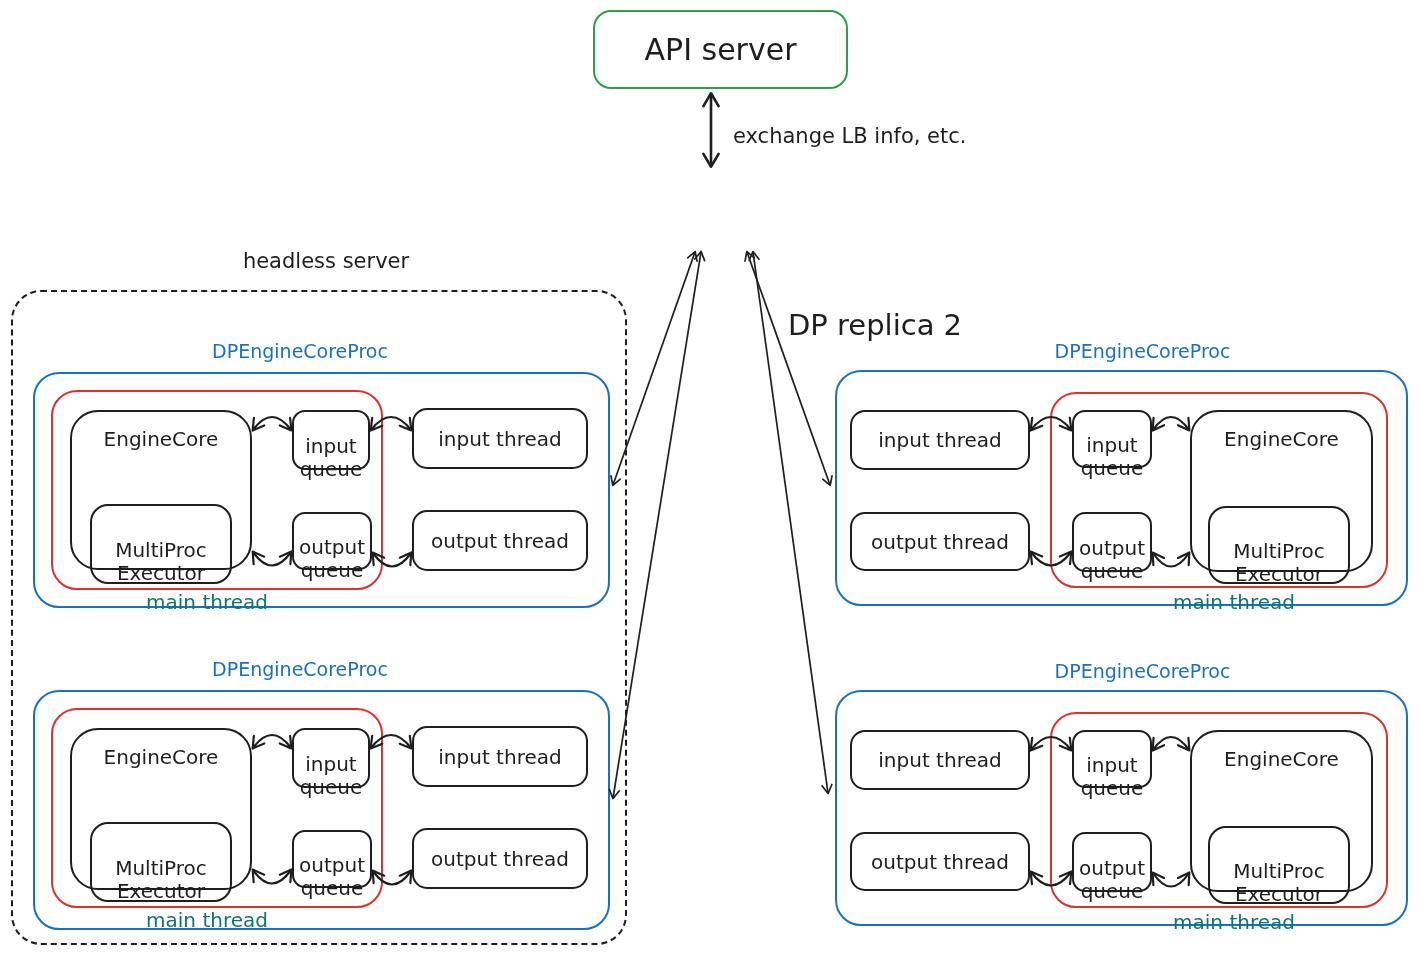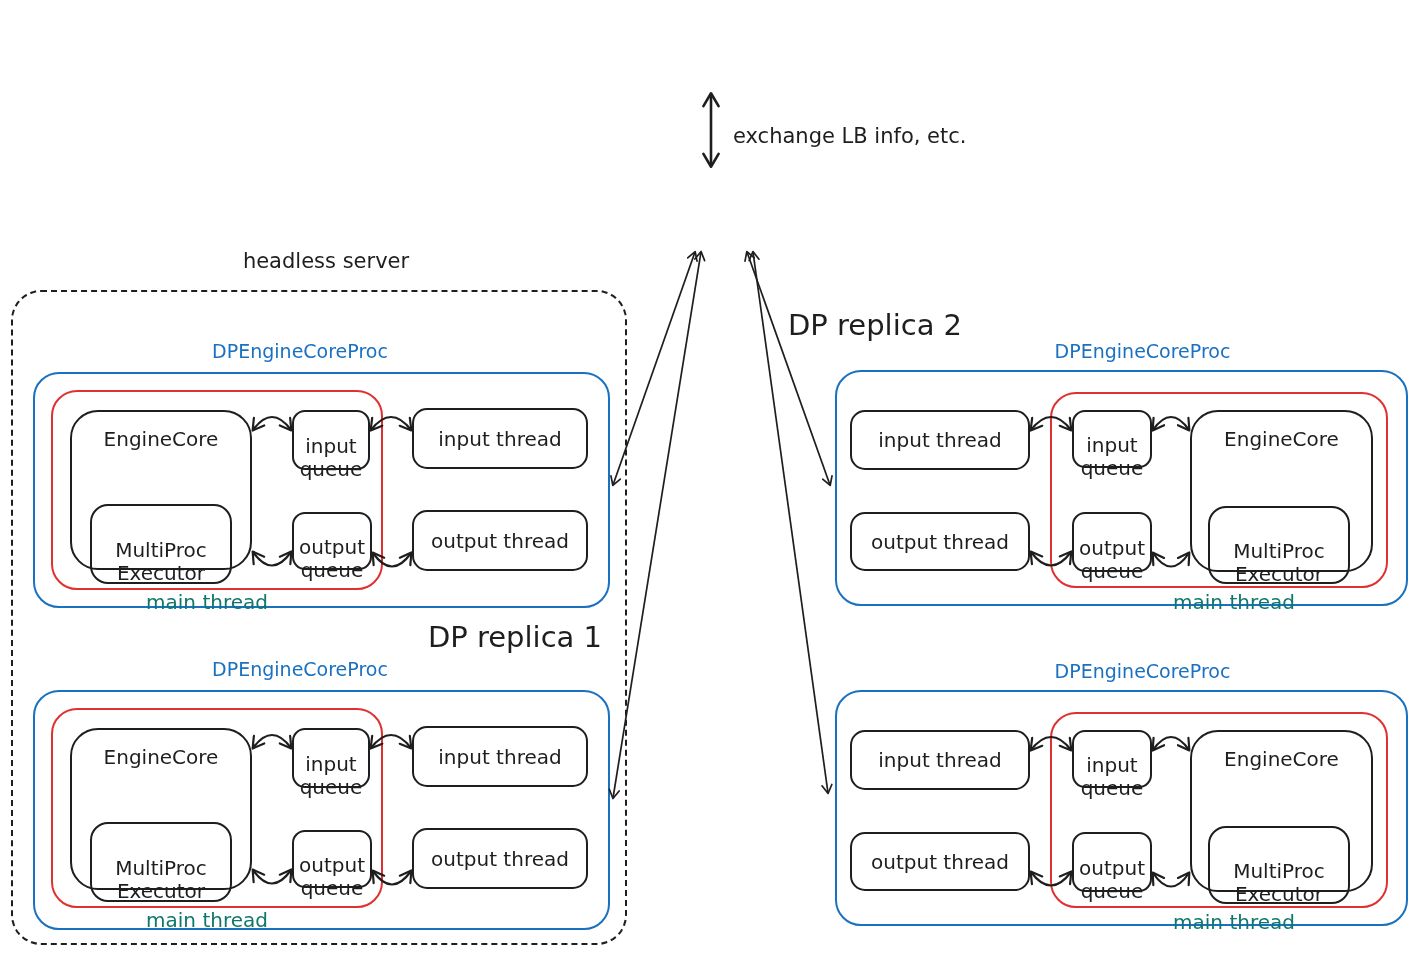--- a/index.html
+++ b/index.html
@@ -48,20 +48,23 @@
     border-radius:30px;
     box-sizing:border-box;
   }
   #arrows{position:absolute;left:0;top:0;pointer-events:none;}
 </style>
 </head>
 <body>
 
 <div id="canvas">
 
+  <div class="box green-box" style="left:593px;top:10px;width:255px;height:79px;">
+    <span>API server</span>
+  </div>
 
   <div class="lbl small-note" style="left:733px;top:124px;width:240px;height:26px;justify-content:flex-start;">exchange LB info, etc.</div>
 
 
   <div class="lbl small-note" style="left:236px;top:249px;width:180px;height:26px;">headless server</div>
   <div class="dashed" style="left:11px;top:290px;width:616px;height:655px;"></div>
 
   <div class="lbl proc-lbl" style="left:200px;top:338px;width:200px;height:26px;">DPEngineCoreProc</div>
 
   <div class="box blue-box" style="left:33px;top:372px;width:577px;height:236px;"></div>
@@ -82,21 +85,20 @@
 
   <div class="box black-box thread" style="left:412px;top:408px;width:176px;height:61px;">
     <span>input thread</span>
   </div>
   <div class="box black-box thread" style="left:412px;top:510px;width:176px;height:61px;">
     <span>output thread</span>
   </div>
 
   <div class="lbl main-lbl" style="left:147px;top:590px;width:120px;height:24px;">main thread</div>
 
-  <div class="lbl title" style="left:425px;top:620px;width:180px;height:36px;">DP replica 1</div>
   <div class="lbl proc-lbl" style="left:200px;top:656px;width:200px;height:26px;">DPEngineCoreProc</div>
 
   <div class="box blue-box" style="left:33px;top:690px;width:577px;height:240px;"></div>
   <div class="box red-box" style="left:51px;top:708px;width:332px;height:200px;"></div>
 
   <div class="box black-box engine" style="left:70px;top:728px;width:182px;height:162px;"></div>
   <div class="lbl engine-lbl" style="left:70px;top:744px;width:182px;height:26px;">EngineCore</div>
   <div class="box black-box mproc wrap" style="left:90px;top:786px;width:142px;height:80px;">
     <span class="wrap">MultiProc Executor</span>
   </div>

